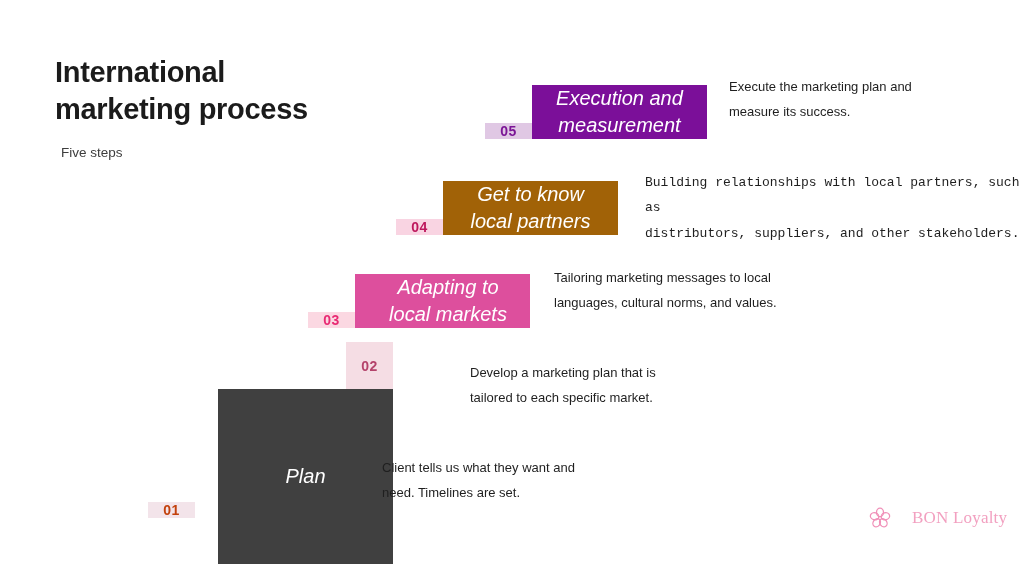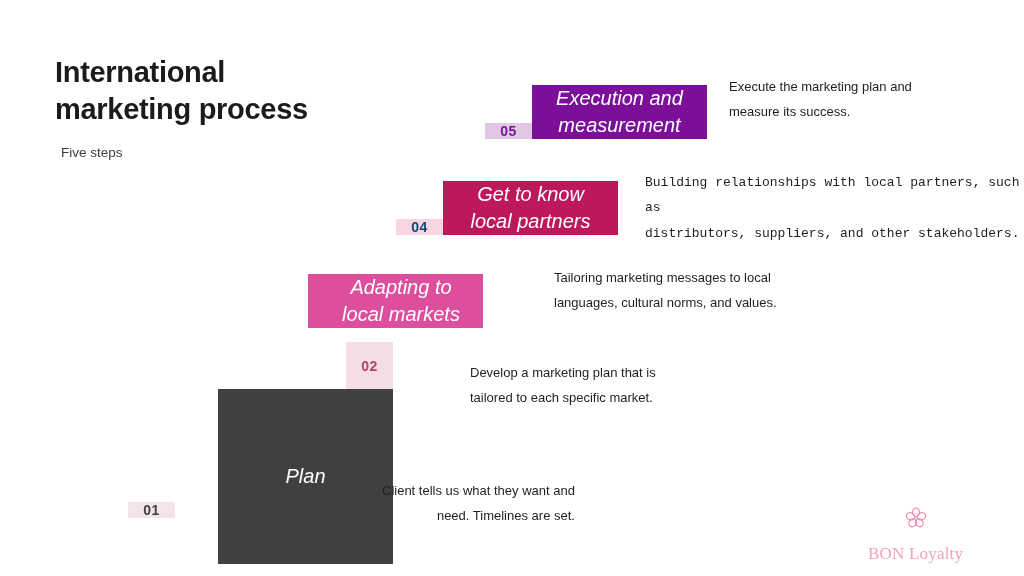--- a/index.html
+++ b/index.html
@@ -86,22 +86,21 @@
     white-space: pre-line;
   }
 
   
   .logo {
     position: absolute;
     left: 868px;
     top: 506px;
     display: flex;
     align-items: center;
-    gap: 14px;
-    flex-direction: column;
+    gap: 20px;
   }
   .logo-mark {
     width: 24px;
     height: 24px;
     flex: 0 0 24px;
   }
   .logo-text {
     font-family: "Liberation Serif", serif;
     font-size: 17px;
     color: #f2a0c0;
@@ -124,51 +123,54 @@
     <div class="step-num" style="background: rgb(224, 200, 228); color: rgb(123, 21, 150);">
       <span>05</span>
     </div>
     <div class="step-label" style="background: rgb(123, 15, 153);">Execution and
 measurement</div>
   </div>
   <div class="step-desc" style="left: 729px; top: 74px;">Execute the marketing plan and
 measure its success.</div>
 
   <div class="step" style="left: 396px; top: 154px;">
-    <div class="step-num" style="background: rgb(249, 212, 226); color: #0c4a6e; margin-top: 35px;">
+    <div class="step-num" style="background: rgb(249, 212, 226); color: #be185d; margin-top: 35px;">
       <span>04</span>
     </div>
-    <div class="step-label" style="background: #be185d;">Get to know
+    <div class="step-label" style="background: #a16207;">Get to know
 local partners</div>
   </div>
   <div class="step-desc" style="left: 645px; top: 170px; font-family: Liberation Mono, monospace;">Building relationships with local partners, such as
 distributors, suppliers, and other stakeholders.</div>
 
   <div class="step" style="left: 308px; top: 247px;">
+    <div class="step-num" style="background: rgb(251, 216, 226); color: rgb(232, 42, 115);">
+      <span>03</span>
+    </div>
     <div class="step-label" style="background: rgb(221, 79, 157); padding-left: 17px;">Adapting to
 local markets</div>
   </div>
   <div class="step-desc" style="left: 554px; top: 265px;">Tailoring marketing messages to local
 languages, cultural norms, and values.</div>
 
   <div class="step" style="left: 218px; top: 342px; flex-direction: column;">
     <div class="step-num" style="background: rgb(245, 221, 228); color: rgb(180, 67, 107);">
       <span>02</span>
     </div>
     <div class="step-label" style="background: #404040;">Plan</div>
   </div>
   <div class="step-desc" style="left: 470px; top: 360px;">Develop a marketing plan that is
 tailored to each specific market.</div>
 
   <div class="step" style="left: 128px; top: 437px;">
-    <div class="step-num" style="background: rgb(243, 228, 234); color: #404040;">
+    <div class="step-num" style="background: rgb(243, 228, 234); color: #c2410c; margin-left: 20px;">
       <span>01</span>
     </div>
   </div>
-  <div class="step-desc" style="left: 382px; top: 478px; text-align: right;">Client tells us what they want and
+  <div class="step-desc" style="left: 382px; top: 455px;">Client tells us what they want and
 need. Timelines are set.</div>
 
 </div>
 
 <div class="logo">
   <span class="logo-mark">
     <svg viewBox="0 0 24 24" width="24" height="24" aria-hidden="true">
       <g fill="none" stroke="#f090b8" stroke-width="1.3">
         <ellipse cx="12" cy="6.4" rx="3.5" ry="4.3"></ellipse>
         <ellipse cx="17.4" cy="10.3" rx="3.5" ry="4.3" transform="rotate(72 17.4 10.3)"></ellipse>

